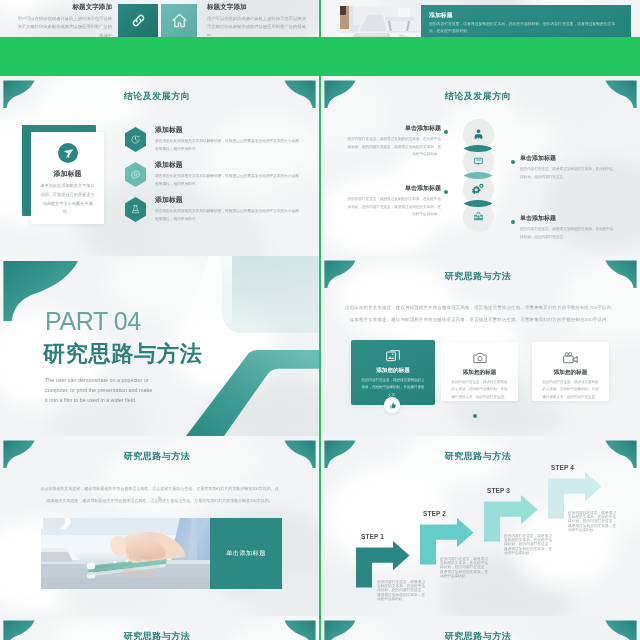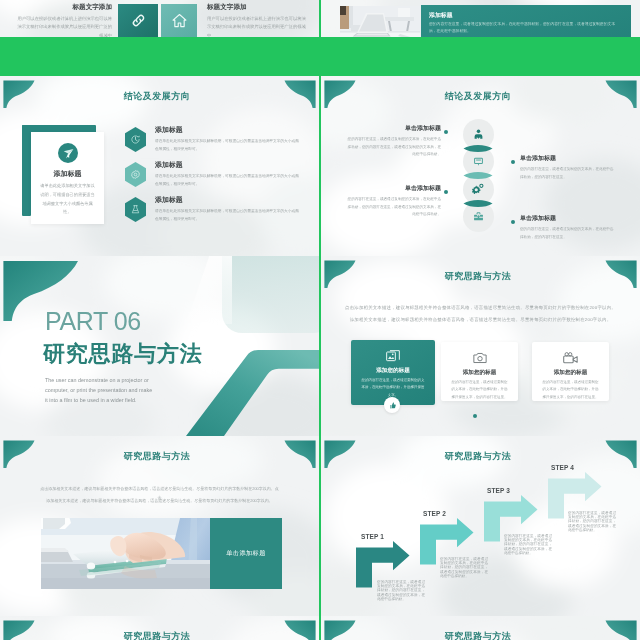--- a/index.html
+++ b/index.html
@@ -326,21 +326,21 @@
       <stop offset="0" stop-color="#2d8d85"></stop>
             <stop offset=".5" stop-color="#44a199"></stop>
             <stop offset="1" stop-color="#6dbbb2"></stop>
           </linearGradient>
         </defs>
     <path d="M319 94 H258 a14 14 0 0 0 -11.6 6.2 L186 180 H224 L267 119 a14 14 0 0 1 11.6 -6.2 H319 Z" fill="url(#gBand)"></path>
   </svg>
   <svg class="abs" style="left:0;top:0;" width="84" height="70" viewBox="0 0 84 70">
     <path d="M3.4,5 L78,5 C71,19 55,31 34,38 C24,42 14,48 11.8,65 L3.4,65 Z" fill="url(#gCorner)"></path>
   </svg>
-  <div class="abs" style="left:45px;top:53px;font-size:25px;color:#6ba49f;letter-spacing:-0.4px;line-height:1;font-weight:400;">PART 06</div>
+  <div class="abs" style="left:45px;top:53px;font-size:25px;color:#6ba49f;letter-spacing:-0.4px;line-height:1;font-weight:400;">PART 04</div>
   <div class="abs" style="left:43px;top:86px;font-size:22px;font-weight:bold;color:#2a8078;letter-spacing:.8px;line-height:1.1;">研究思路与方法</div>
   <div class="abs" style="left:45px;top:119px;width:260px;font-size:5.4px;color:#8d9496;line-height:1.85;">
     <div>The user can demonstrate on a projector or</div>
     <div>computer, or print the presentation and make</div>
     <div>it into a film to be used in a wider field.</div>
   </div>
 </div>
 
 <div class="slide" style="left:321px;top:256px;">
   <div class="bg">

